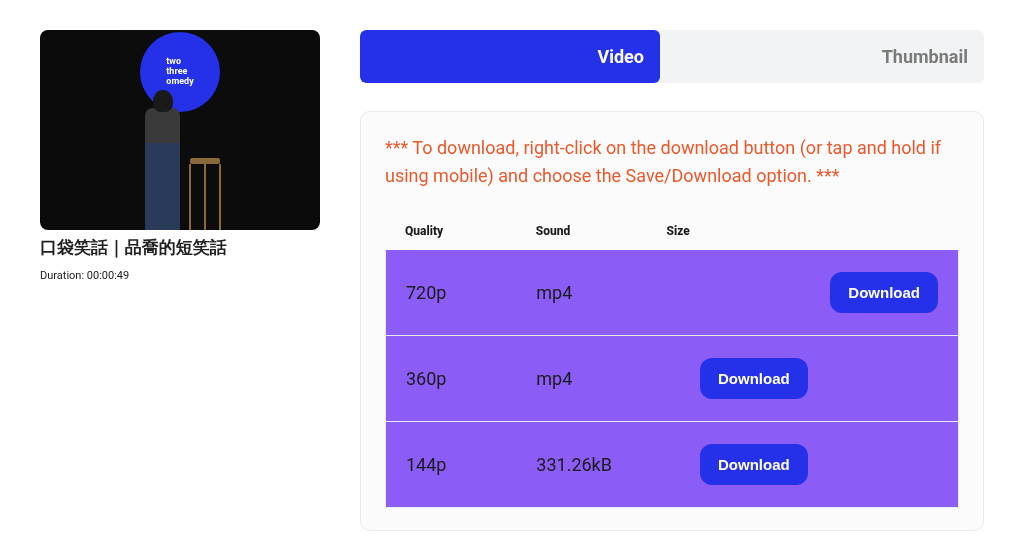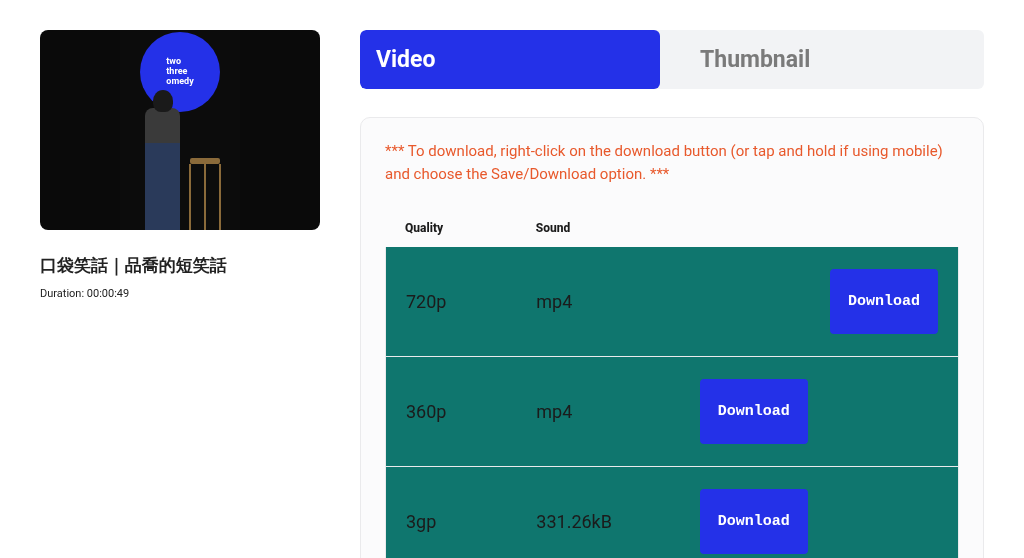--- a/index.html
+++ b/index.html
@@ -100,21 +100,21 @@
       background: #8a6a3a;
     }
     .thumb-watermark {
       position: absolute;
       top: 6px;
       left: 6px;
       color: #ccc;
       font-size: 8px;
     }
     .video-title {
-      margin-top: 24px;
+      margin-top: 6px;
       font-size: 17px;
       font-weight: 700;
       color: #222;
     }
     .video-duration {
       margin-top: 10px;
       font-size: 11px;
       color: #222;
     }
     .right-panel {
@@ -122,22 +122,22 @@
     }
     .tabs {
       display: flex;
       background: #f2f3f5;
       border-radius: 6px;
       overflow: hidden;
     }
     .tab {
       flex: 1;
       padding: 16px;
-      text-align: left;
-      font-size: 23px;
+      text-align: right;
+      font-size: 18px;
       font-weight: 700;
       cursor: pointer;
     }
     .tab.active {
       background: #2431e8;
       color: #fff;
       border-radius: 6px;
     }
     .tab.inactive {
       color: #7a7a7a;
@@ -145,21 +145,21 @@
     }
     .content-box {
       margin-top: 28px;
       background: #fbfbfc;
       border: 1px solid #eaeaec;
       border-radius: 10px;
       padding: 22px 24px;
     }
     .help-text {
       color: #e8592c;
-      font-size: 15px;
+      font-size: 18px;
       line-height: 1.55;
       margin-bottom: 22px;
     }
     .section-title {
       font-size: 21px;
       font-weight: 800;
       color: #1b1b1b;
       margin-bottom: 28px;
     }
     .dl-table {
@@ -170,41 +170,40 @@
       grid-template-columns: 1.2fr 1.2fr 1.3fr 1.2fr;
       padding: 12px 20px;
       font-size: 12px;
       font-weight: 800;
       color: #1b1b1b;
     }
     .dl-row {
       display: grid;
       grid-template-columns: 1.2fr 1.2fr 1.3fr 1.2fr;
       padding: 22px 20px;
-      background: #0f766e;
+      background: #8b5cf6;
       border: 1px solid #eaeaec;
       border-top: none;
       align-items: center;
       font-size: 18px;
       color: #1b1b1b;
     }
     .dl-row:first-of-type {
       border-top: 1px solid #eaeaec;
     }
     .dl-btn {
       background: #2431e8;
       color: #fff;
       border: none;
-      padding: 24px 18px;
+      padding: 12px 18px;
       font-size: 15px;
       font-weight: 700;
-      border-radius: 4px;
+      border-radius: 12px;
       cursor: pointer;
       justify-self: end;
-      font-family: Liberation Mono, monospace;
     }
   </style>
 </head>
 <body>
 
 <div class="container">
   <div class="left-panel">
     <div class="thumbnail">
       <div class="thumb-inner">
         <span class="thumb-watermark">口袋笑話</span>
@@ -236,37 +235,38 @@
       <div class="tab inactive">Thumbnail</div>
     </div>
 
     <div class="content-box">
       <div class="help-text">*** To download, right-click on the download button (or tap and hold if using mobile) and choose the Save/Download option. ***</div>
 
       <div class="dl-table">
         <div class="dl-head">
           <div>Quality</div>
           <div>Sound</div>
+          <div>Size</div>
           <div></div>
         </div>
 
         <div class="dl-row">
           <div>720p</div>
           <div>mp4</div>
           <div></div>
           <button class="dl-btn">Download</button>
         </div>
 
         <div class="dl-row">
           <div>360p</div>
           <div>mp4</div>
           <button class="dl-btn">Download</button>
         </div>
 
         <div class="dl-row">
-          <div>3gp</div>
+          <div>144p</div>
           <div>331.26kB</div>
           <button class="dl-btn">Download</button>
         </div>
       </div>
     </div>
   </div>
 </div>
 
 </body></html>

